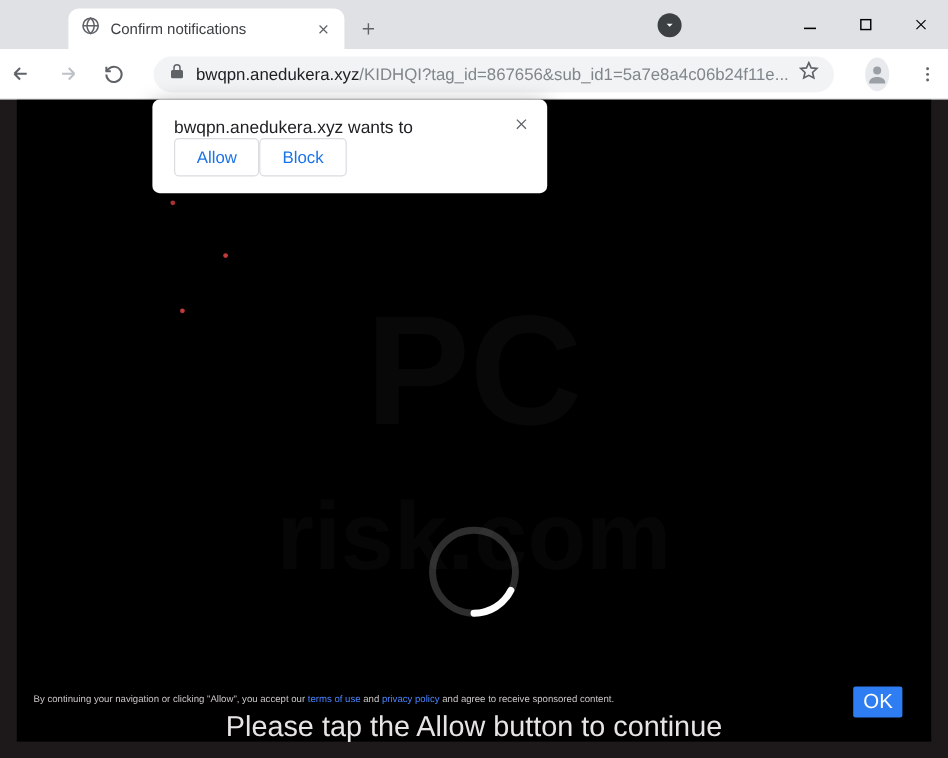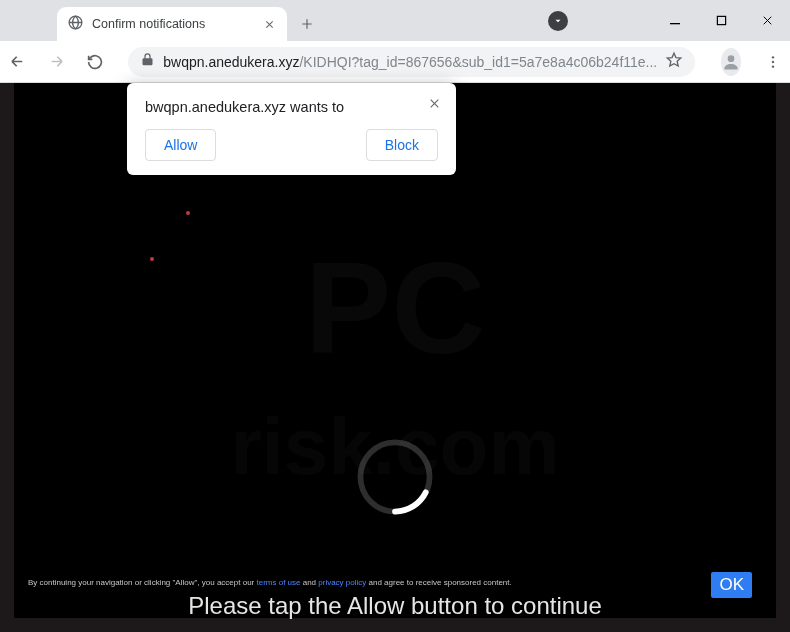--- a/index.html
+++ b/index.html
@@ -47,25 +47,25 @@
     
     .bottom-band { position: absolute; left: 14px; right: 14px; bottom: 14px; height: 44px; background: rgba(0,0,0,0.9); display: flex; align-items: center; }
     .cta { color: #e7e5e3; font-size: 24px; font-weight: 400; position: absolute; left: 14px; right: 14px; bottom: -2px; text-align: center; }
     .fineprint { color: #c9c7c5; font-size: 8px; white-space: nowrap; }
     .fineprint .link { color: #4a84ff; }
     .ok { position: absolute; right: 24px; bottom: 20px; background: #2f7df3; color: #fff; font-size: 17px; padding: 3px 8px; border-radius: 2px; cursor: pointer; }
 
     
     .prompt { position: absolute; left: 127px; top: 83px; width: 329px; background: #fff; border-radius: 6px; box-shadow: 0 4px 18px rgba(0,0,0,0.35); padding: 16px 18px 14px; z-index: 10; }
     .prompt .pclose { position: absolute; right: 10px; top: 8px; color: #5f6368; cursor: pointer; width: 24px; height: 24px; display: flex; align-items: center; justify-content: center; }
-    .prompt .origin { font-size: 14.5px; color: #202124; margin-bottom: 14px; }
+    .prompt .origin { font-size: 14.5px; color: #202124; }
     .prompt .perm-row { display: flex; align-items: center; gap: 16px; margin-bottom: 20px; }
     .prompt .perm-row .bell { color: #5f6368; }
     .prompt .perm-label { font-size: 13.5px; color: #3c4043; }
-    .prompt .actions { display: flex; justify-content: space-between; gap: 12px; }
+    .prompt .actions { display: flex; justify-content: flex-start; }
     .prompt .actions button { background: #fff; border: 1px solid #dadce0; color: #1a73e8; font-size: 14px; padding: 7px 18px; border-radius: 4px; cursor: pointer; }
 
     .accent-dot { position: absolute; width: 4px; height: 4px; background: #c03a3a; border-radius: 50%; }
   </style>
 </head>
 <body>
 
 <div class="titlebar">
   <div class="tab-strip">
     <div class="tab">

